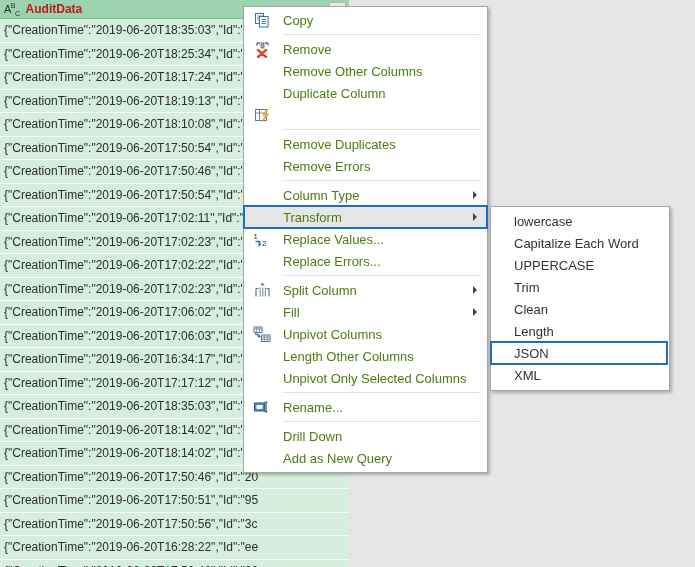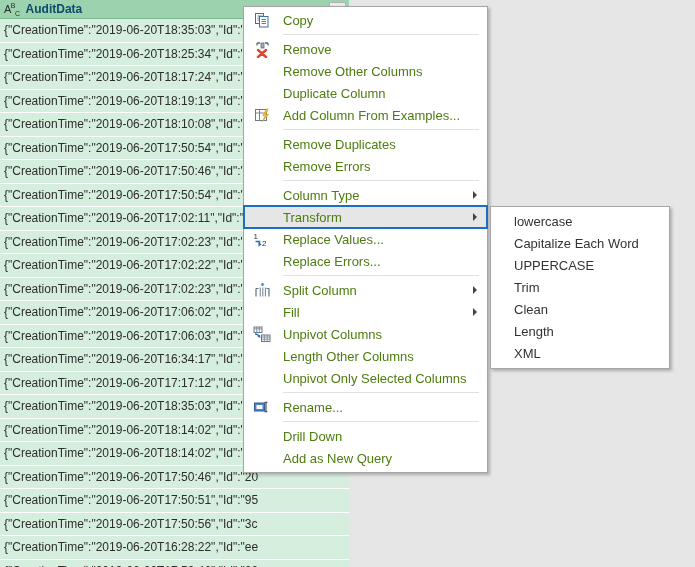--- a/index.html
+++ b/index.html
@@ -43,21 +43,21 @@
     white-space: nowrap;
     line-height: 1;
     letter-spacing: -0.5px;
     font-family: "Liberation Sans", sans-serif;
   }
   .hdr-typeicon sup { font-size: 7px; vertical-align: super; }
   .hdr-typeicon sub { font-size: 7px; vertical-align: sub; }
   .hdr-title {
     font-size: 12px;
     font-weight: bold;
-    color: #0c4a6e;
+    color: #b91c1c;
     white-space: nowrap;
   }
   .hdr-filter {
     position: absolute;
     right: 246px;
     top: 2px;
     width: 17px;
     height: 15px;
     background: #e9e9e9;
     border: 1px solid #b5b5b5;
@@ -317,21 +317,20 @@
       <span>Duplicate Column</span>
     </div>
     <div class="menu-item">
       <span class="mi-icon">
         <svg width="17" height="17" viewBox="0 0 17 17">
           <rect x="1.5" y="2.5" width="11" height="11" fill="#fff" stroke="#6b7a88" stroke-width="1"></rect>
           <path d="M1.5 6h11M5.5 2.5v11" stroke="#6b7a88" stroke-width="0.9"></path>
           <path d="M12.5 2 L8.8 8.6 H11.4 L8 14.8 L14.5 7.4 H11.6 L14 2 Z" fill="#f3c24b" stroke="#c99a20" stroke-width="0.7"></path>
         </svg>
       </span>
-      <span>Add Column From Examples...</span>
     </div>
     <div class="menu-sep"></div>
     <div class="menu-item">
       <span class="mi-icon"></span>
       <span>Remove Duplicates</span>
     </div>
     <div class="menu-item">
       <span class="mi-icon"></span>
       <span>Remove Errors</span>
     </div>
@@ -435,16 +434,19 @@
     </div>
     <div class="submenu-item">
       <span>Trim</span>
     </div>
     <div class="submenu-item">
       <span>Clean</span>
     </div>
     <div class="submenu-item">
       <span>Length</span>
     </div>
+    <div class="submenu-item highlight">
+      <span>JSON</span>
+    </div>
     <div class="submenu-item">
       <span>XML</span>
     </div>
   </div>
 
 </body></html>

